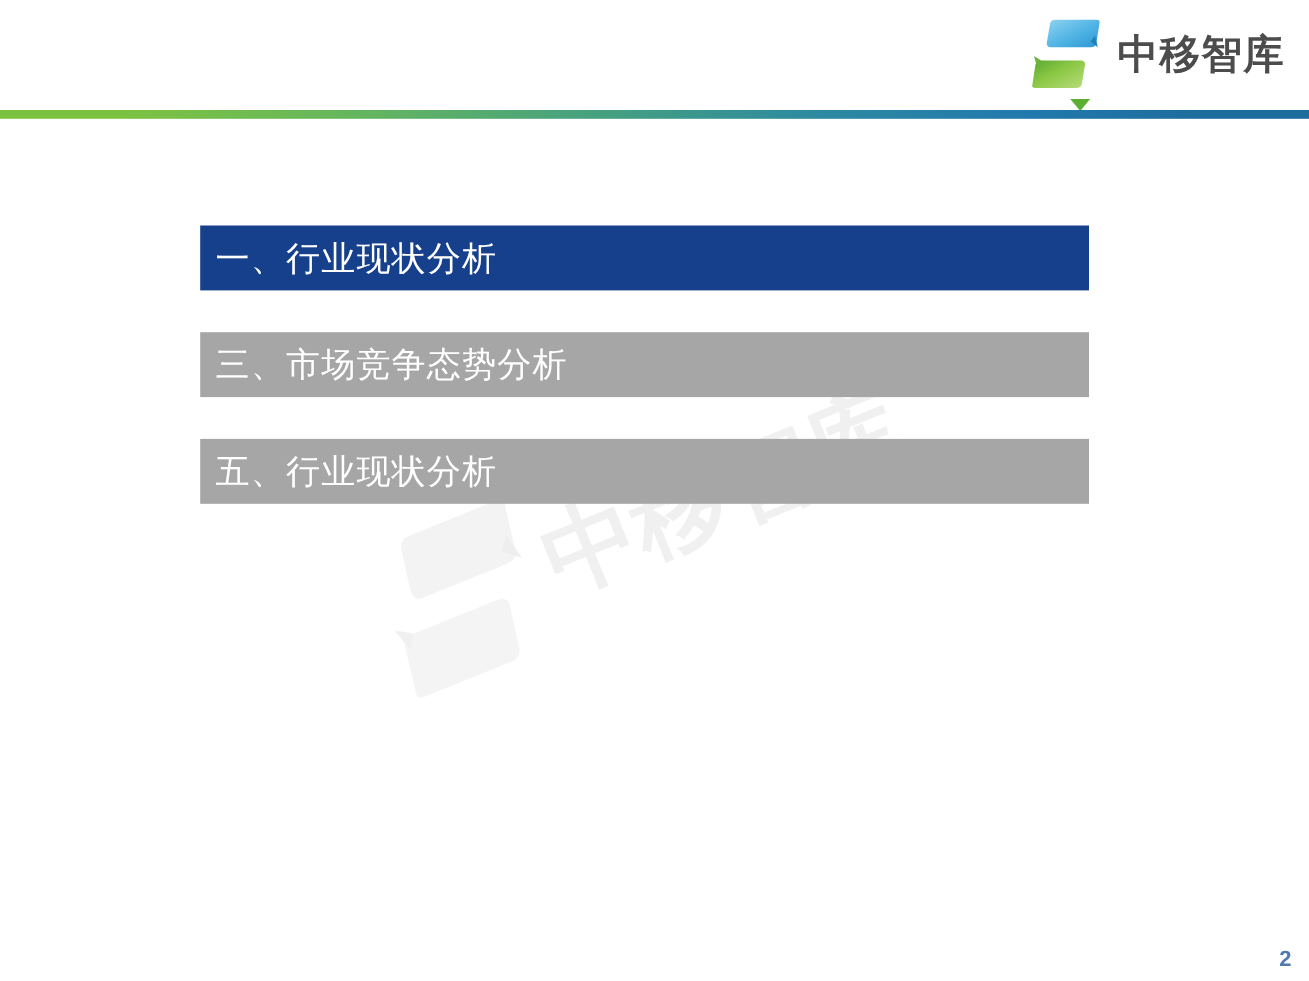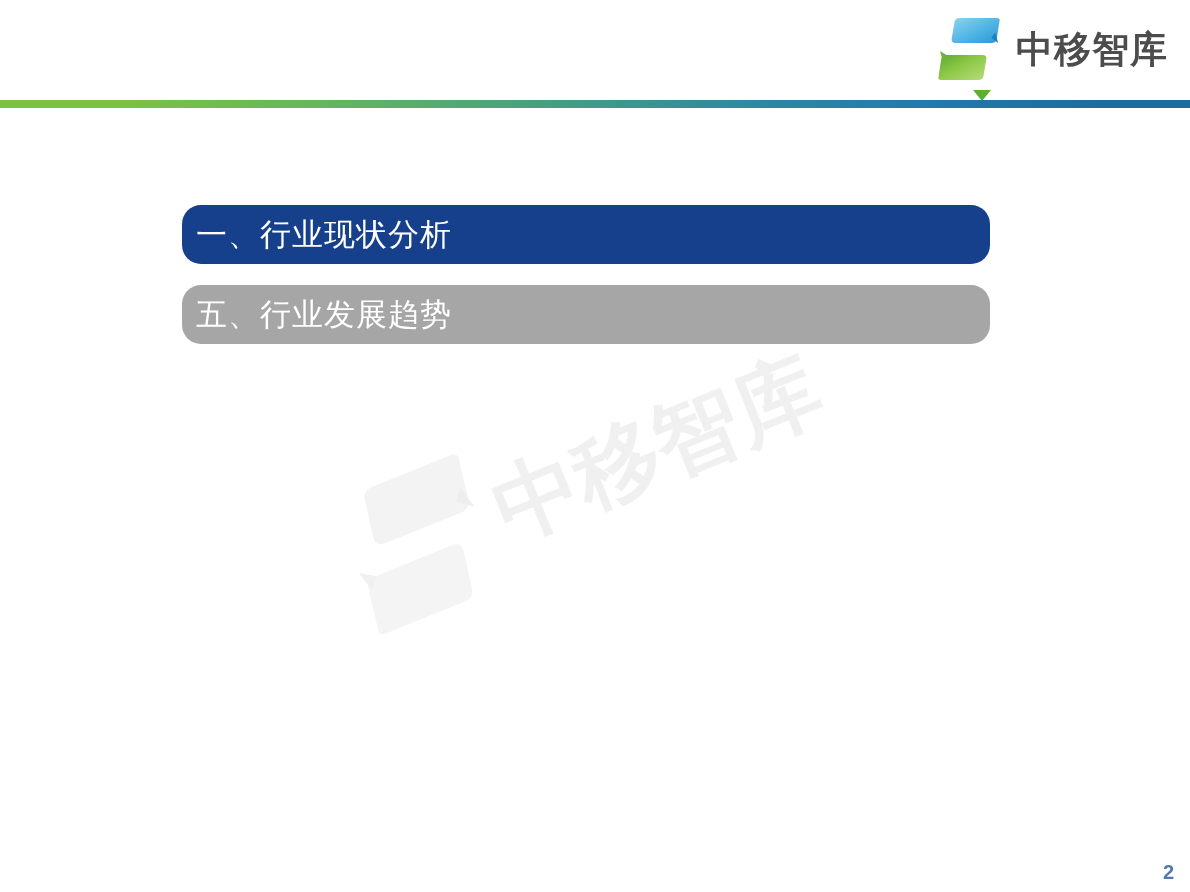--- a/index.html
+++ b/index.html
@@ -114,27 +114,26 @@
   
   .agenda {
     position: absolute;
     left: 182px;
     top: 205px;
     width: 808px;
   }
 
   .agenda-item {
     height: 59px;
-    margin-bottom: 21px;
+    margin-bottom: 38px;
     background: #a6a6a6;
     display: flex;
     align-items: center;
     position: relative;
     z-index: 2;
-    border-radius: 19px;
   }
 
   .agenda-item.is-active {
     background: #16408c;
   }
 
   .agenda-label {
     color: #ffffff;
     font-size: 31px;
     line-height: 1;
@@ -197,24 +196,27 @@
     <div class="wm-text">中移智库</div>
   </div>
 
   <div class="agenda">
 
     <div class="agenda-item is-active">
       <span class="agenda-label">一、行业现状分析</span>
     </div>
 
 
-
-
     <div class="agenda-item">
-      <span class="agenda-label">五、行业发展趋势</span>
+      <span class="agenda-label">三、市场竞争态势分析</span>
+    </div>
+
+
+    <div class="agenda-item">
+      <span class="agenda-label">五、行业现状分析</span>
     </div>
 
 
   </div>
 
   <div class="page-number">2</div>
 
 </div>
 
 </body></html>

